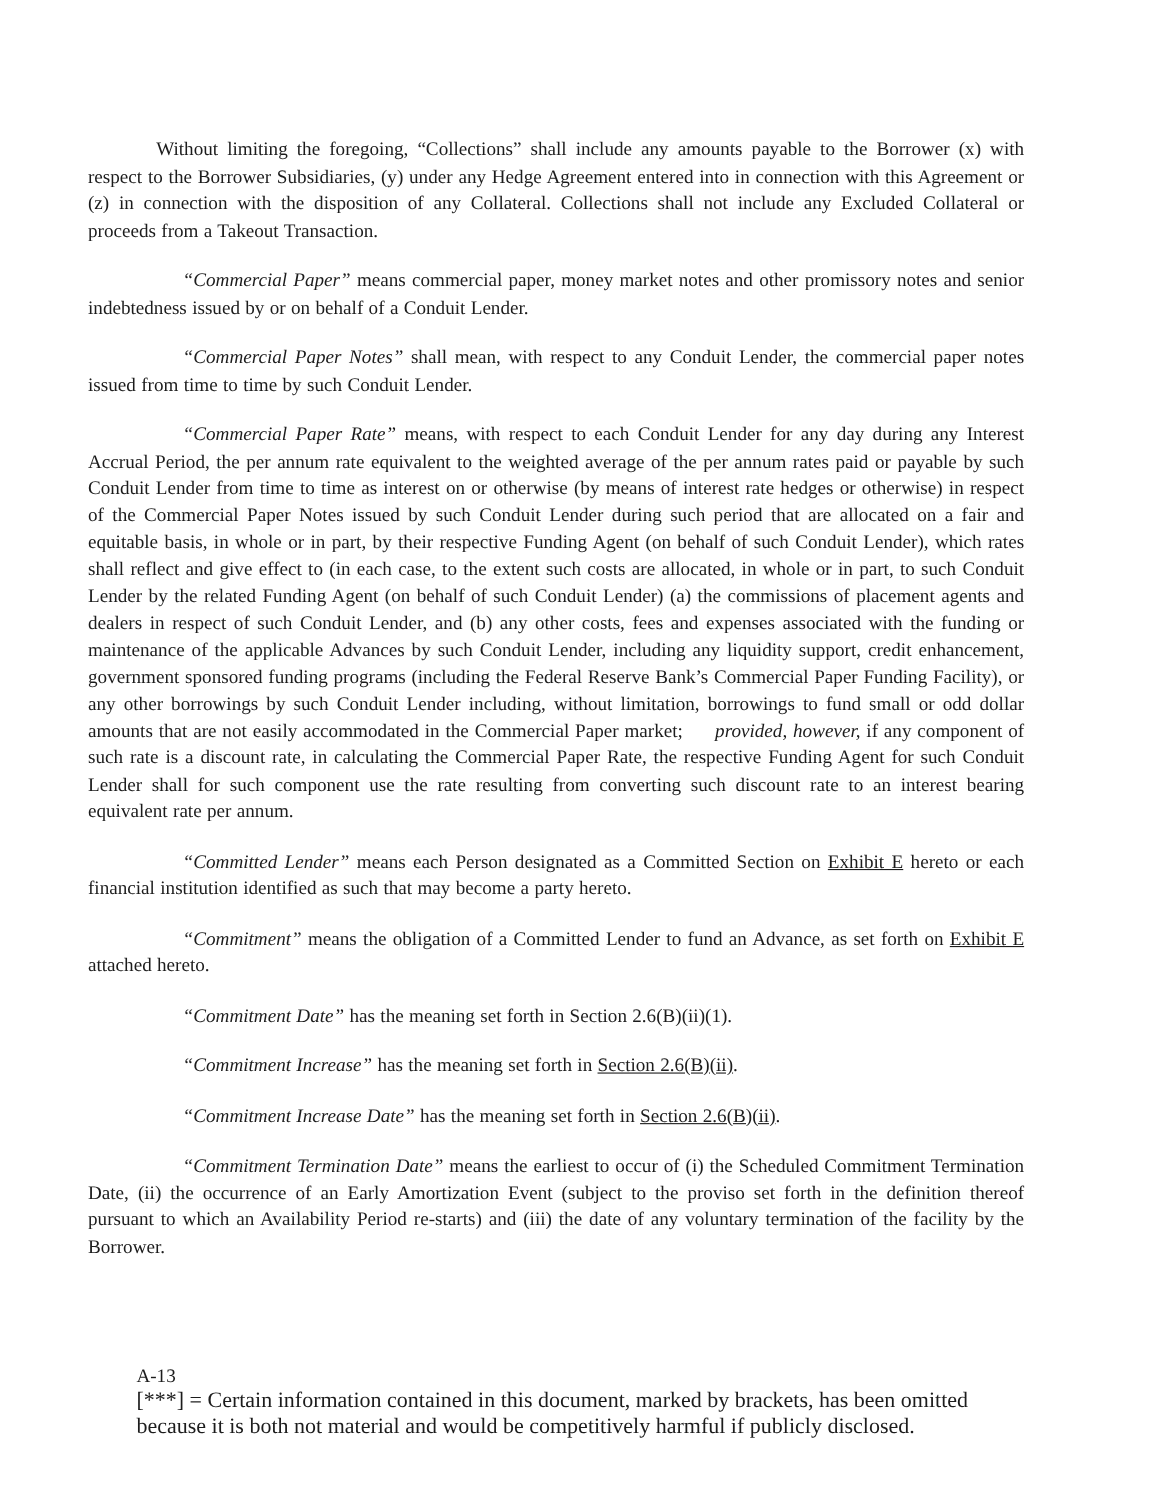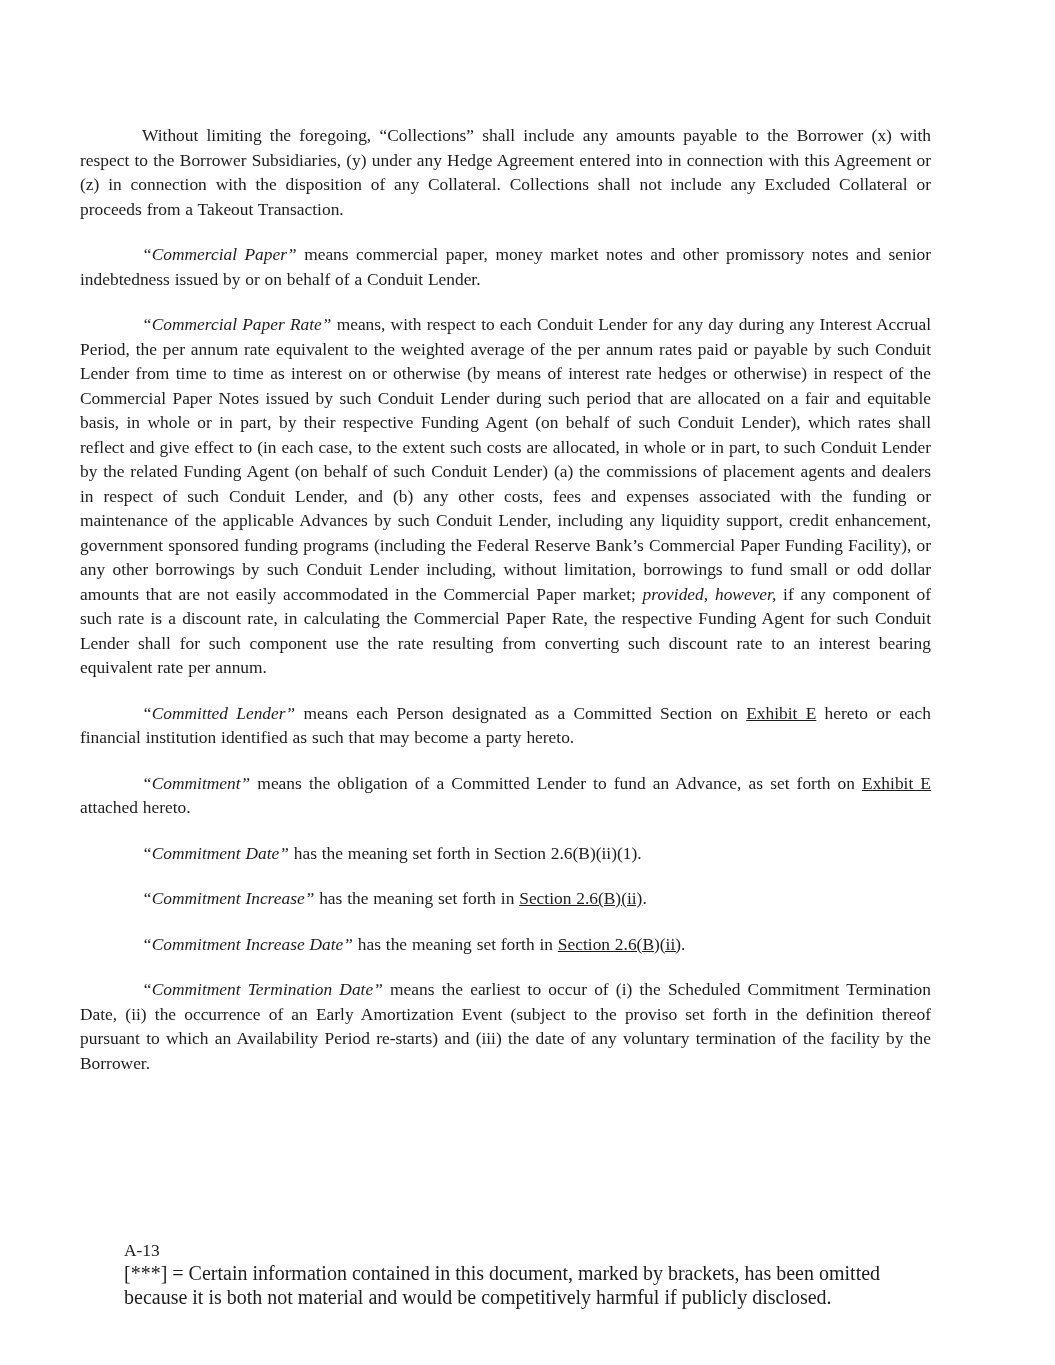--- a/index.html
+++ b/index.html
@@ -17,21 +17,21 @@
     box-sizing: border-box;
   }
   p.para {
     margin: 0 0 21px 0;
     font-size: 17.4px;
     line-height: 24.5px;
     text-align: justify;
     text-indent: 62px;
     word-spacing: 0.5px;
   }
-  .it { font-style: italic; }
+  .it { font-style: italic; margin-left: 24px; }
   .ul { text-decoration: underline; }
   .footer {
     position: absolute;
     left: 124px; right: 124px;
     top: 1238px;
   }
   .pagenum {
     margin: 0;
     text-align: left;
     font-size: 17.4px;
@@ -46,20 +46,21 @@
 </style>
 </head>
 <body>
 
 <div class="page">
 
   <p class="para"><span>Without limiting the foregoing, “Collections” shall include any amounts payable to the Borrower (x) with respect to the Borrower Subsidiaries, (y) under any Hedge Agreement entered into in connection with this Agreement or (z) in connection with the disposition of any Collateral. Collections shall not include any Excluded Collateral or proceeds from a Takeout Transaction.</span></p>
 
   <p class="para"><span class="it">“Commercial Paper”</span><span> means commercial paper, money market notes and other promissory notes and senior indebtedness issued by or on behalf of a Conduit Lender.</span></p>
 
+  <p class="para"><span class="it">“Commercial Paper Notes”</span><span> shall mean, with respect to any Conduit Lender, the commercial paper notes issued from time to time by such Conduit Lender.</span></p>
 
   <p class="para"><span class="it">“Commercial Paper Rate”</span><span> means, with respect to each Conduit Lender for any day during any Interest Accrual Period, the per annum rate equivalent to the weighted average of the per annum rates paid or payable by such Conduit Lender from time to time as interest on or otherwise (by means of interest rate hedges or otherwise) in respect of the Commercial Paper Notes issued by such Conduit Lender during such period that are allocated on a fair and equitable basis, in whole or in part, by their respective Funding Agent (on behalf of such Conduit Lender), which rates shall reflect and give effect to (in each case, to the extent such costs are allocated, in whole or in part, to such Conduit Lender by the related Funding Agent (on behalf of such Conduit Lender) (a) the commissions of placement agents and dealers in respect of such Conduit Lender, and (b) any other costs, fees and expenses associated with the funding or maintenance of the applicable Advances by such Conduit Lender, including any liquidity support, credit enhancement, government sponsored funding programs (including the Federal Reserve Bank’s Commercial Paper Funding Facility), or any other borrowings by such Conduit Lender including, without limitation, borrowings to fund small or odd dollar amounts that are not easily accommodated in the Commercial Paper market; </span><span class="it">provided, however,</span><span> if any component of such rate is a discount rate, in calculating the Commercial Paper Rate, the respective Funding Agent for such Conduit Lender shall for such component use the rate resulting from converting such discount rate to an interest bearing equivalent rate per annum.</span></p>
 
   <p class="para"><span class="it">“Committed Lender”</span><span> means each Person designated as a Committed Section on </span><span class="ul">Exhibit E</span><span> hereto or each financial institution identified as such that may become a party hereto.</span></p>
 
   <p class="para"><span class="it">“Commitment”</span><span> means the obligation of a Committed Lender to fund an Advance, as set forth on </span><span class="ul">Exhibit E</span><span> attached hereto.</span></p>
 
   <p class="para"><span class="it">“Commitment Date”</span><span> has the meaning set forth in Section 2.6(B)(ii)(1).</span></p>
 
   <p class="para"><span class="it">“Commitment Increase”</span><span> has the meaning set forth in </span><span class="ul">Section 2.6(B)(ii)</span><span>.</span></p>

